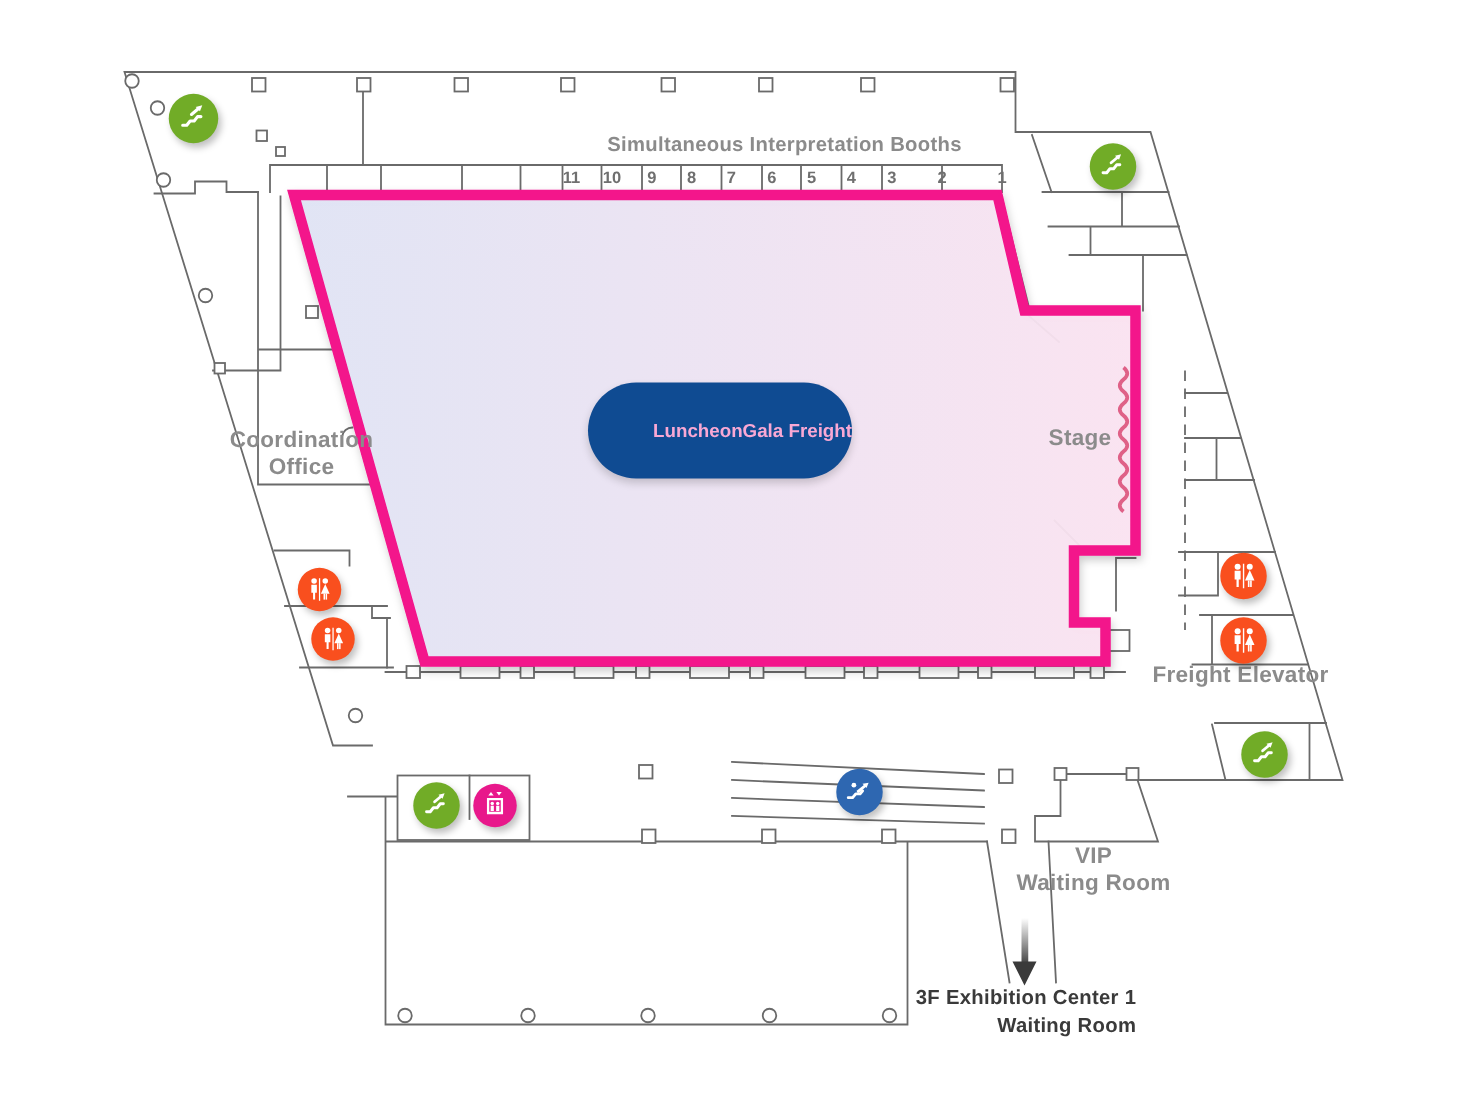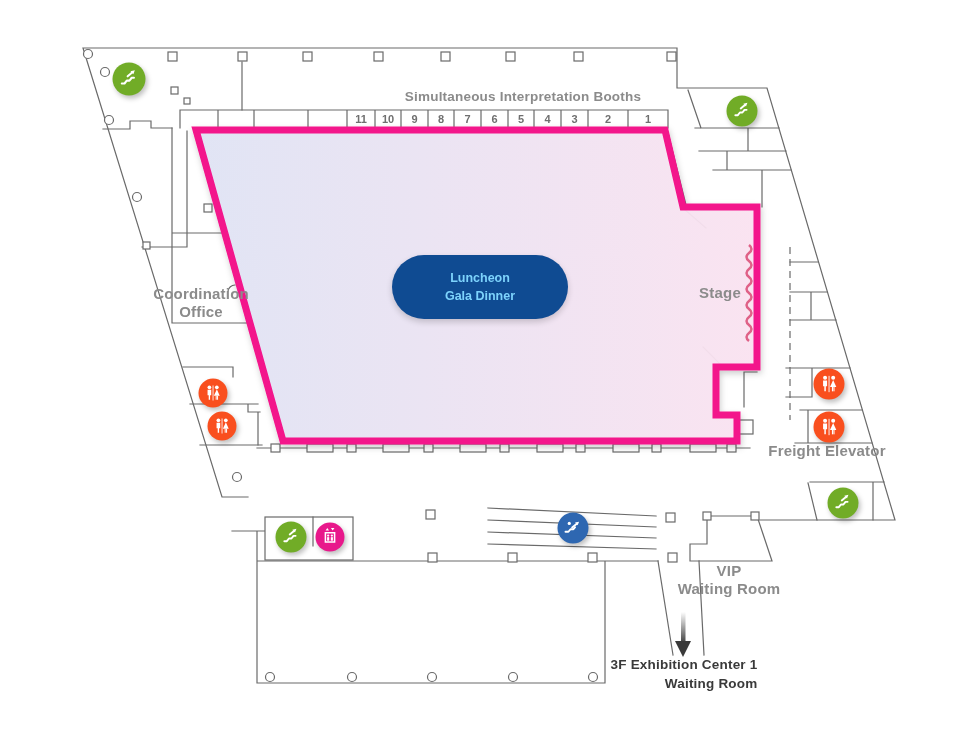--- a/index.html
+++ b/index.html
@@ -7,25 +7,25 @@
          font-family:"Liberation Sans",sans-serif;}
   .plan-svg{position:absolute;left:0;top:0;}
   .w{stroke:var(--wall);stroke-width:1.2;fill:none;stroke-linecap:square;}
   .wd{stroke:var(--wall);stroke-width:1.2;fill:none;stroke-dasharray:7 5;}
   .sq{fill:#fff;stroke:var(--wall);stroke-width:1.2;}
   .ci{fill:#fff;stroke:var(--wall);stroke-width:1.2;}
   .lbl{position:absolute;transform:translate(-50%,-50%);color:var(--label);font-weight:bold;
        text-align:center;white-space:nowrap;letter-spacing:.2px;}
   .lbl.dark{color:var(--dark);}
   .pill{position:absolute;left:392px;top:255px;width:176px;height:64px;border-radius:33px;
-        background:var(--pill-blue);color:#7dd3fc;display:flex;flex-direction:column;align-items:center;
-        justify-content:center;font-weight:bold;font-size:12.5px;line-height:18px;
+        background:var(--pill-blue);color:#f9a8d4;display:flex;flex-direction:row;align-items:center;
+        justify-content:flex-end;font-weight:bold;font-size:12.5px;line-height:18px;
         box-shadow:0 3px 6px rgba(0,0,0,.18);}
   .bn{position:absolute;transform:translate(-50%,-50%);font-weight:bold;font-size:11px;
-      color:var(--boothnum);}
+      color:var(--boothnum);margin-left:20px;}
   .icon{position:absolute;transform:translate(-50%,-50%);border-radius:50%;
         display:flex;align-items:center;justify-content:center;
         box-shadow:2px 3px 5px rgba(0,0,0,.25);}
   .icon svg{display:block;}
 </style>
 </head>
 <body>
 
 <div class="stage">
 
@@ -171,21 +171,21 @@
     <div>Waiting Room</div>
   </div>
 
   <div class="lbl dark" style="left:684px;top:674px;font-size:13.5px;line-height:19px;text-align:right;">
     <div>3F Exhibition Center 1</div>
     <div>Waiting Room</div>
   </div>
 
   <div class="pill">
     <div>Luncheon</div>
-    <div>Gala Dinner</div>
+    <div>Gala Freight</div>
   </div>
 
   <div class="icon" style="left:129px;top:79px;width:33px;height:33px;background:var(--green)">
     <svg width="27" height="27" viewBox="0 0 30 30">
         <g stroke="#fff" stroke-width="2.3" fill="none" stroke-linecap="round" stroke-linejoin="round">
           <path d="M7 20 h3 l2.5 -3.2 h3 l2.5 -3.2 h2.5"></path>
           <path d="M13.5 12 l5 -4.2"></path>
         </g>
         <polygon points="21.5,5.2 16.6,6.4 19.8,9.6" fill="#fff"></polygon>
       </svg>

